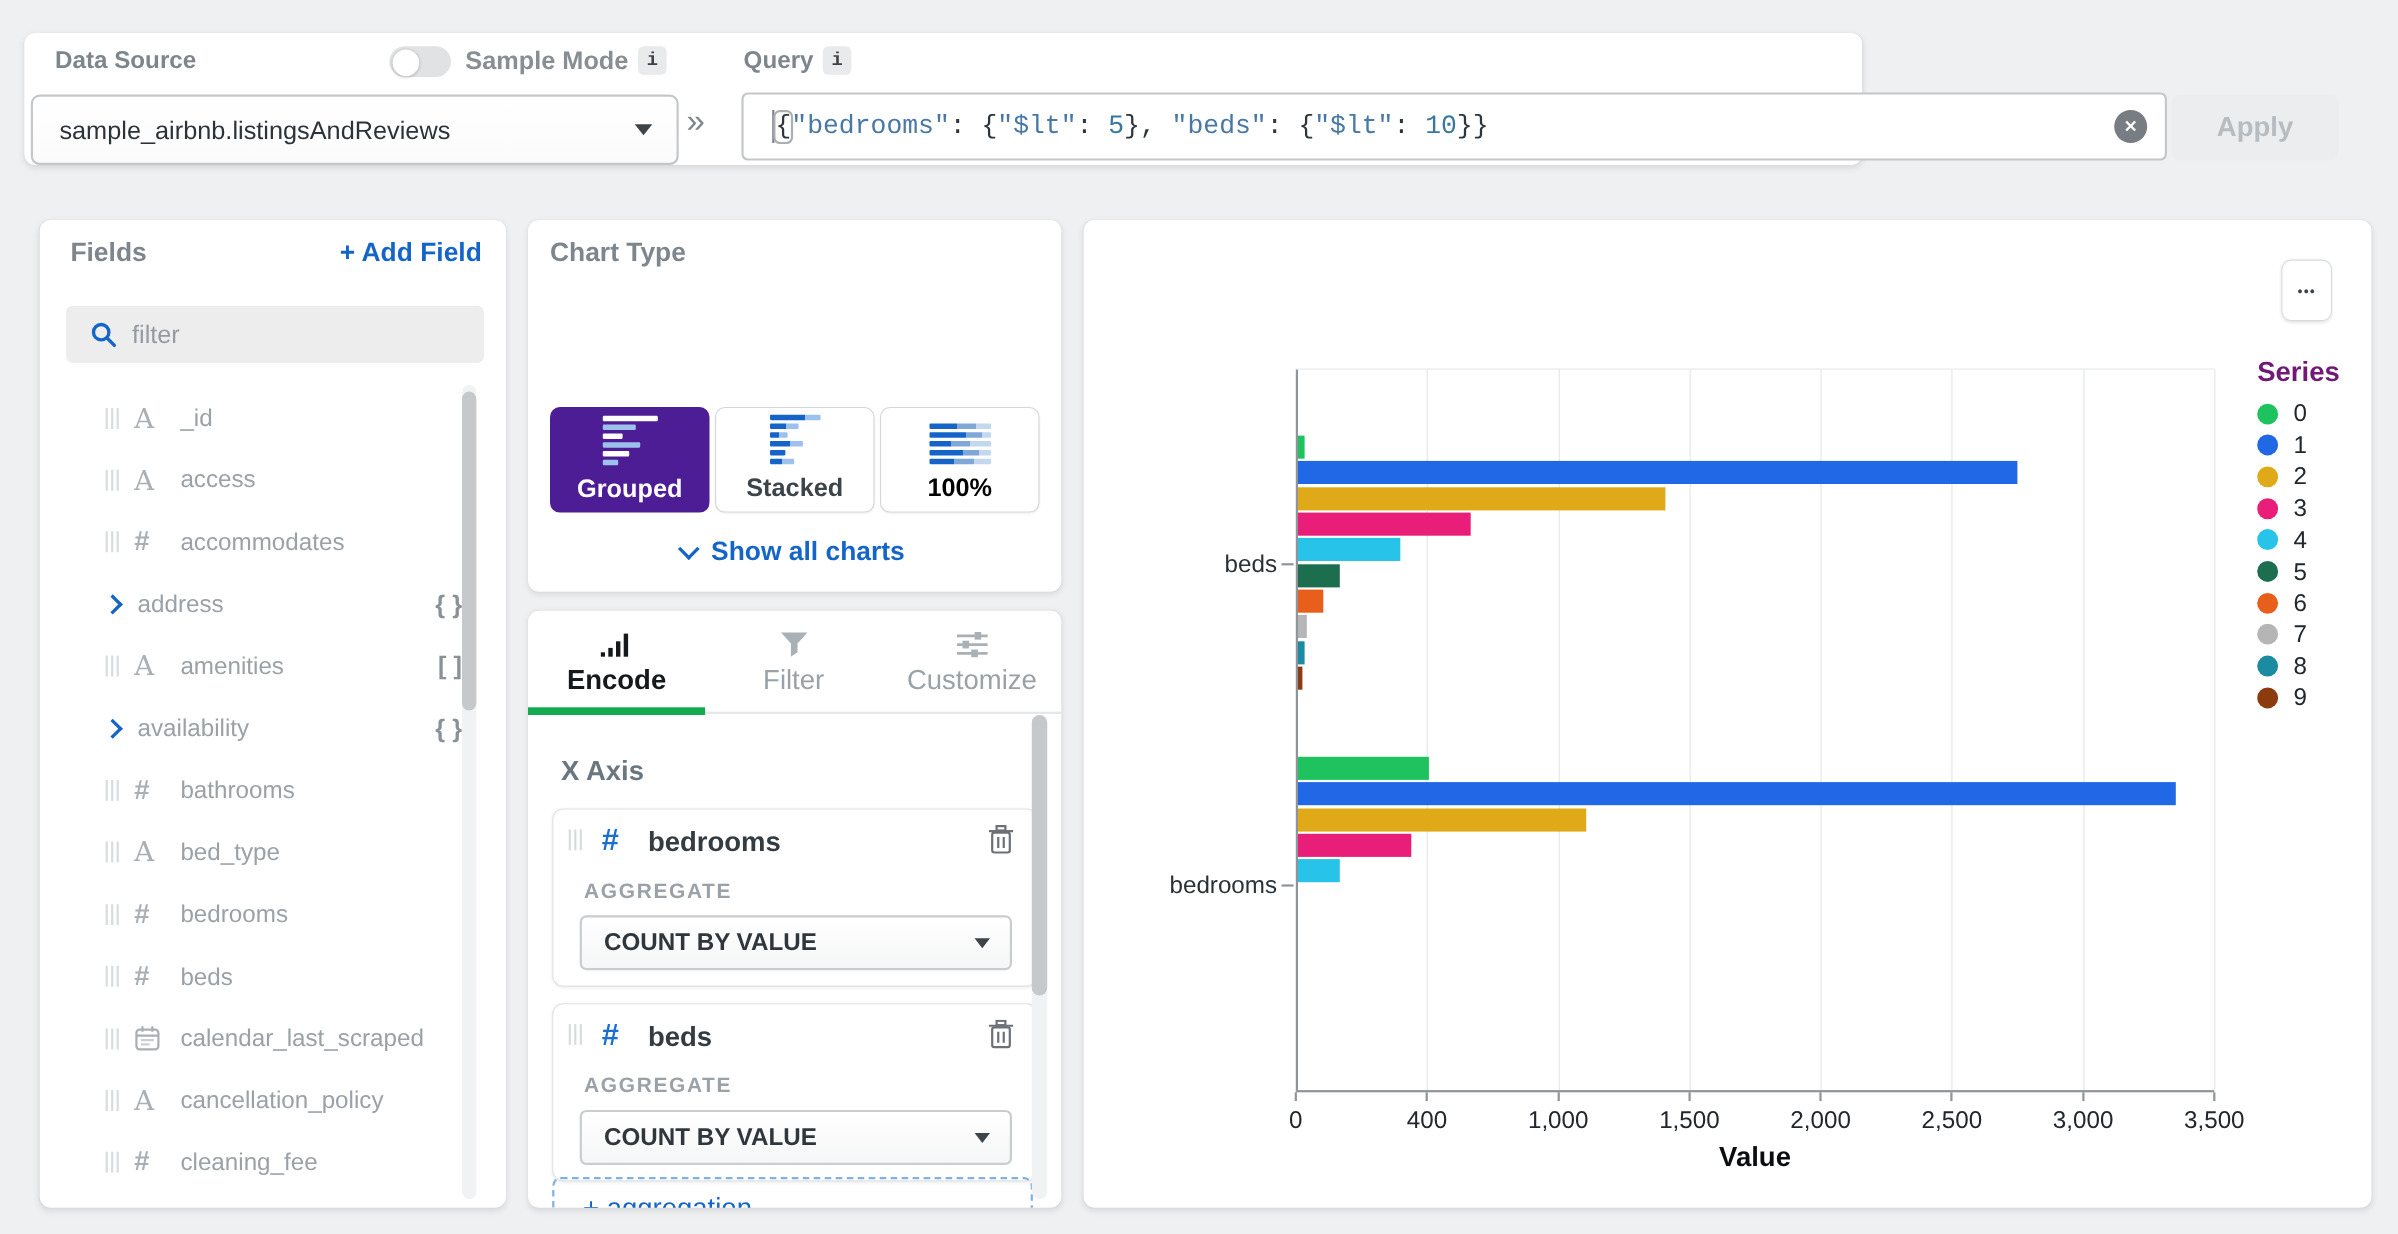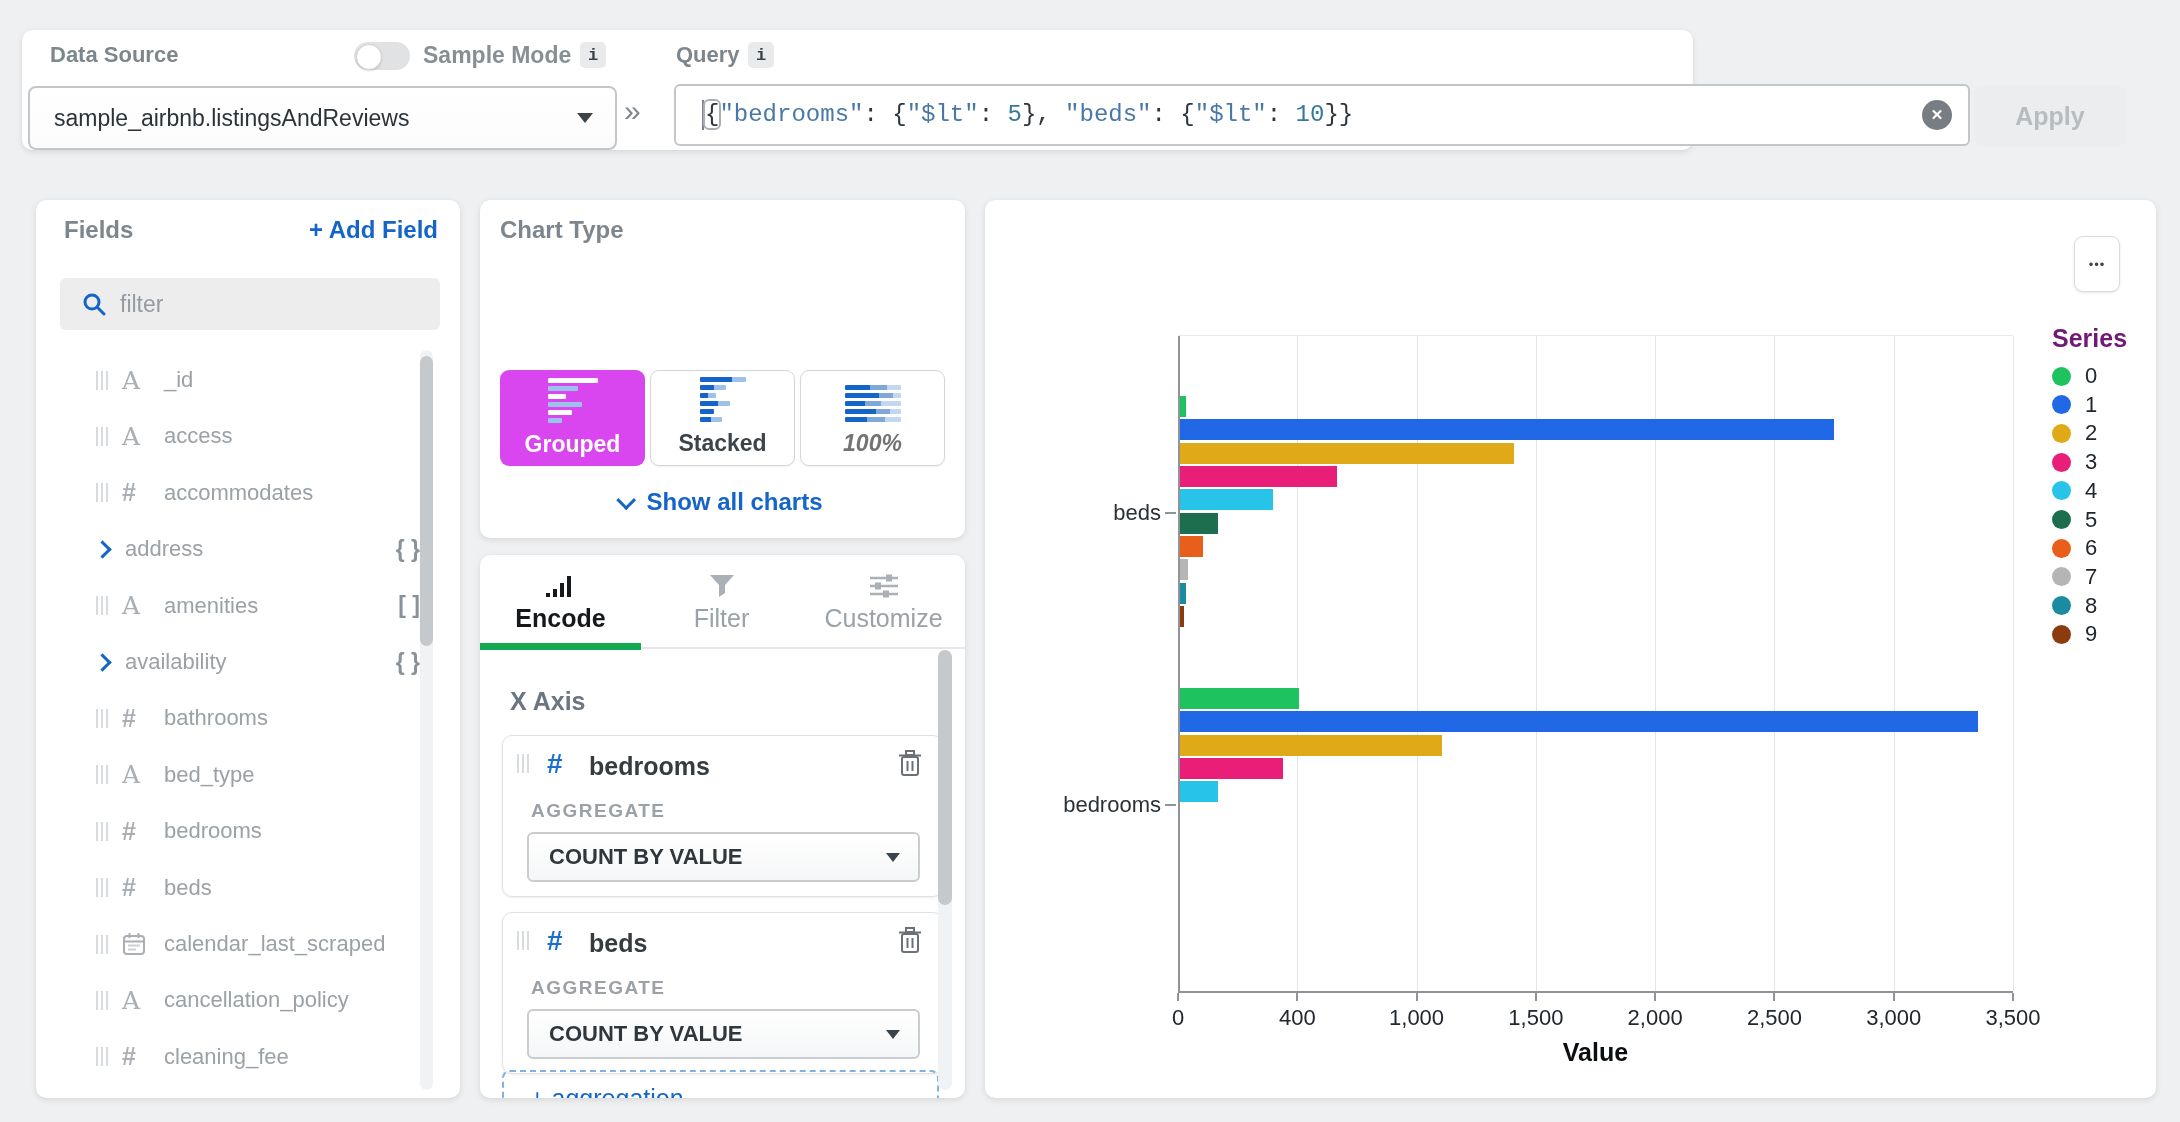--- a/index.html
+++ b/index.html
@@ -20,21 +20,21 @@
   .cursorbar{display:inline-block;width:2px;height:30px;background:#7d8388;vertical-align:middle;margin-right:1px;}
   .frow{position:absolute;left:60px;right:40px;display:flex;align-items:center;height:56px;color:#9aa1a7;font-size:22px;}
   .drag{display:inline-flex;gap:3px;margin-right:14px;}
   .drag i{display:block;width:2px;height:19px;background:#d9dcde;}
   .t-str{font-family:"DejaVu Serif",serif;color:#a9afb4;font-size:25px;width:30px;}
   .t-num{color:#a9afb4;font-size:25px;font-weight:700;width:30px;}
   .chev{width:10px;height:10px;border-top:3px solid #1565C8;border-right:3px solid #1565C8;transform:rotate(45deg);margin-right:16px;}
   .badge{margin-left:auto;color:#8a9197;font-weight:700;font-size:23px;}
   .seg{position:absolute;top:0;height:96px;border-radius:9px;display:flex;flex-direction:column;align-items:center;justify-content:flex-end;padding-bottom:8px;box-sizing:border-box;}
   .seg.off{background:#fff;border:1px solid #d4d7d9;box-shadow:0 1px 2px rgba(0,0,0,.06);}
-  .seg.on{background:#d946ef;}
+  .seg.on{background:#4c1d95;}
   .seg .t{font-size:23px;font-weight:700;}
   .micro{display:flex;flex-direction:column;gap:3px;margin-bottom:8px;}
   .micro b{display:block;height:5px;border-radius:1px;}
   .tabcell{position:absolute;top:0;width:161px;height:88px;display:flex;flex-direction:column;align-items:center;justify-content:flex-end;padding-bottom:10px;box-sizing:border-box;}
   .fieldcard{position:absolute;left:22px;width:441px;height:162px;background:#fff;border:1px solid #dfe2e5;border-radius:10px;box-shadow:0 1px 3px rgba(0,0,0,.07);box-sizing:border-box;}
   .aggdrop{position:absolute;left:24px;top:96px;width:393px;height:50px;border:2px solid #c9cdd0;border-radius:6px;background:linear-gradient(#fff,#f5f6f7);display:flex;align-items:center;box-sizing:border-box;}
   .scrolltrack{position:absolute;width:13px;background:#f1f2f3;border-radius:7px;}
   .scrollthumb{position:absolute;left:0;width:13px;background:#c6c9cb;border-radius:7px;}
   .gline{position:absolute;top:0;bottom:0;width:1px;background:#e3e5e7;}
   .bar{position:absolute;left:2px;height:21px;}
@@ -259,21 +259,21 @@
         <span class="t" style="color:#3c444a;">Stacked</span>
       </div>
       <div class="seg off" style="left:300px;width:145px;">
         <span class="micro">
           <b style="width:56px;background:linear-gradient(to right,#1565C8 45%,#7FA8D9 45%,#7FA8D9 75%,#C3D7EE 75%);"></b>
             <b style="width:56px;background:linear-gradient(to right,#1565C8 60%,#7FA8D9 60%,#7FA8D9 85%,#C3D7EE 85%);"></b>
             <b style="width:56px;background:linear-gradient(to right,#1565C8 35%,#7FA8D9 35%,#7FA8D9 65%,#C3D7EE 65%);"></b>
             <b style="width:56px;background:linear-gradient(to right,#1565C8 55%,#7FA8D9 55%,#7FA8D9 80%,#C3D7EE 80%);"></b>
             <b style="width:56px;background:linear-gradient(to right,#1565C8 40%,#7FA8D9 40%,#7FA8D9 72%,#C3D7EE 72%);"></b>
         </span>
-        <span class="t" style="color:#737373;font-style:italic;">100%</span>
+        <span class="t" style="color:#000000;">100%</span>
       </div>
     </div>
 
     <div class="abs" style="left:0;width:485px;top:288px;text-align:center;">
       <span style="display:inline-block;width:11px;height:11px;border-left:3px solid #1565C8;border-bottom:3px solid #1565C8;transform:rotate(-45deg) translateY(-4px);margin-right:10px;"></span><span style="color:#1565C8;font-weight:700;font-size:24px;">Show all charts</span>
     </div>
   </div>
 
   <div class="card" style="left:480px;top:555px;width:485px;height:543px;overflow:hidden;">
     <div class="tabcell" style="left:0;">

